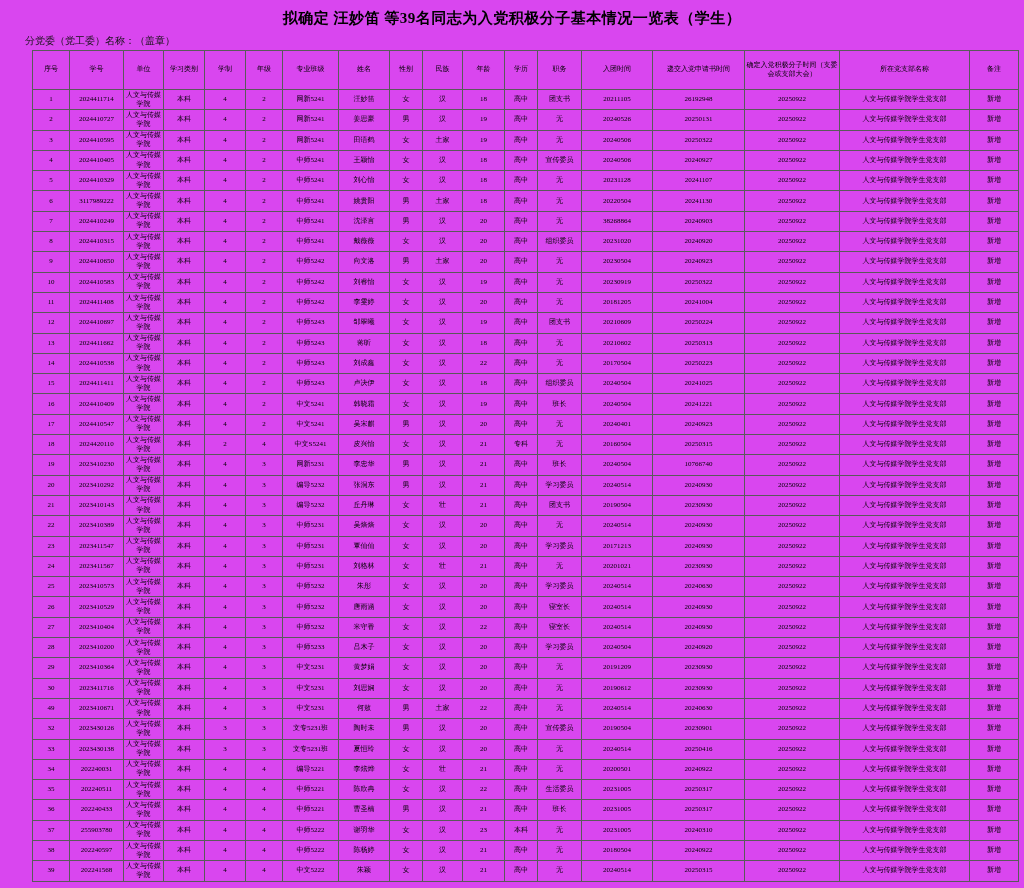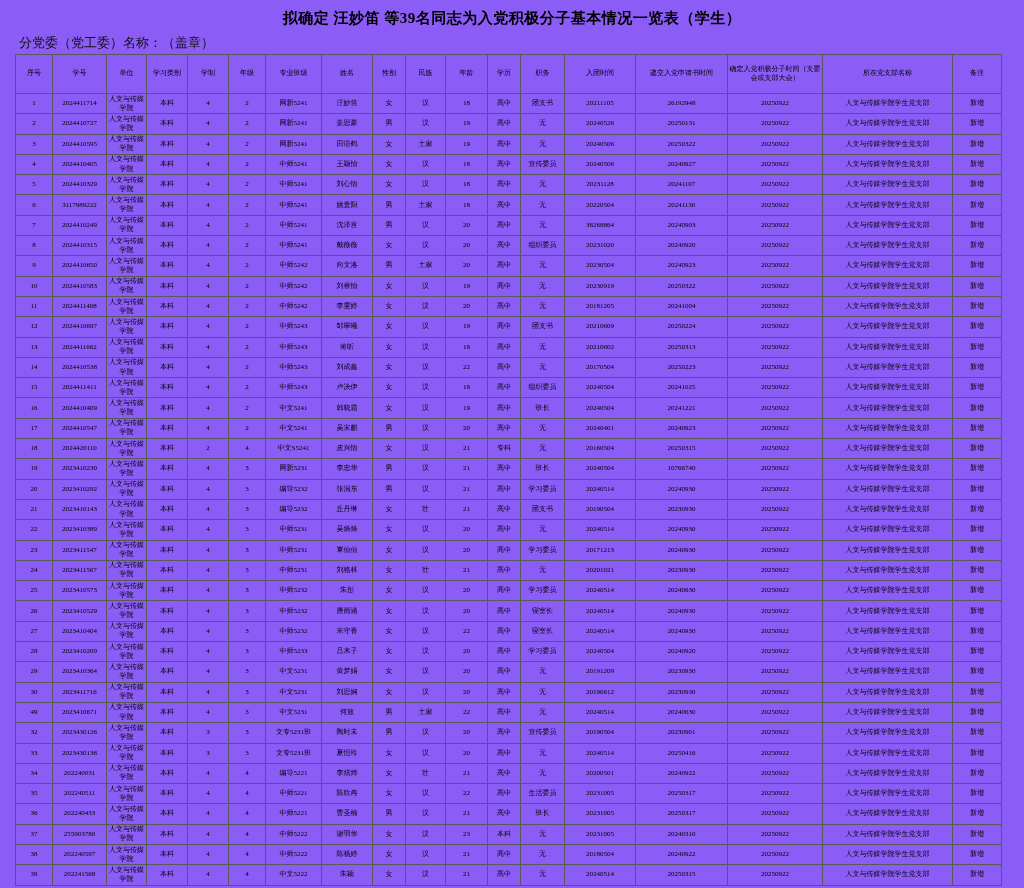--- a/index.html
+++ b/index.html
@@ -1,20 +1,20 @@
 <!DOCTYPE html>
 <html><head>
 <meta charset="utf-8">
 <style>
   html,body{margin:0;padding:0;background:#ffffff;}
   body{width:1024px;height:888px;font-family:"Liberation Serif","DejaVu Serif",serif;color:#000;}
-  .page{position:relative;width:1024px;height:888px;background:#8b5cf6;overflow:hidden;}
+  .page{position:relative;width:1024px;height:888px;background:#d946ef;overflow:hidden;}
   .title{text-align:center;font-weight:bold;font-size:15px;padding-top:9px;letter-spacing:0.5px;}
-  .subtitle{font-size:13px;margin:6px 0 2px 19px;color:#111;}
-  table.sheet{border-collapse:collapse;table-layout:fixed;width:986px;margin:2px 0 0 15px;}
+  .subtitle{font-size:10px;margin:6px 0 2px 25px;color:#111;}
+  table.sheet{border-collapse:collapse;table-layout:fixed;width:986px;margin:2px 0 0 32px;}
   table.sheet th,table.sheet td{
     border:1px solid #5a5a5a;
     text-align:center;vertical-align:middle;
     font-size:7px;line-height:1.3;padding:0 1px;
     overflow:hidden;word-break:break-all;
   }
   table.sheet th{font-weight:normal;height:38px;}
   table.sheet td{height:19.3px;}
 </style>
 </head>

